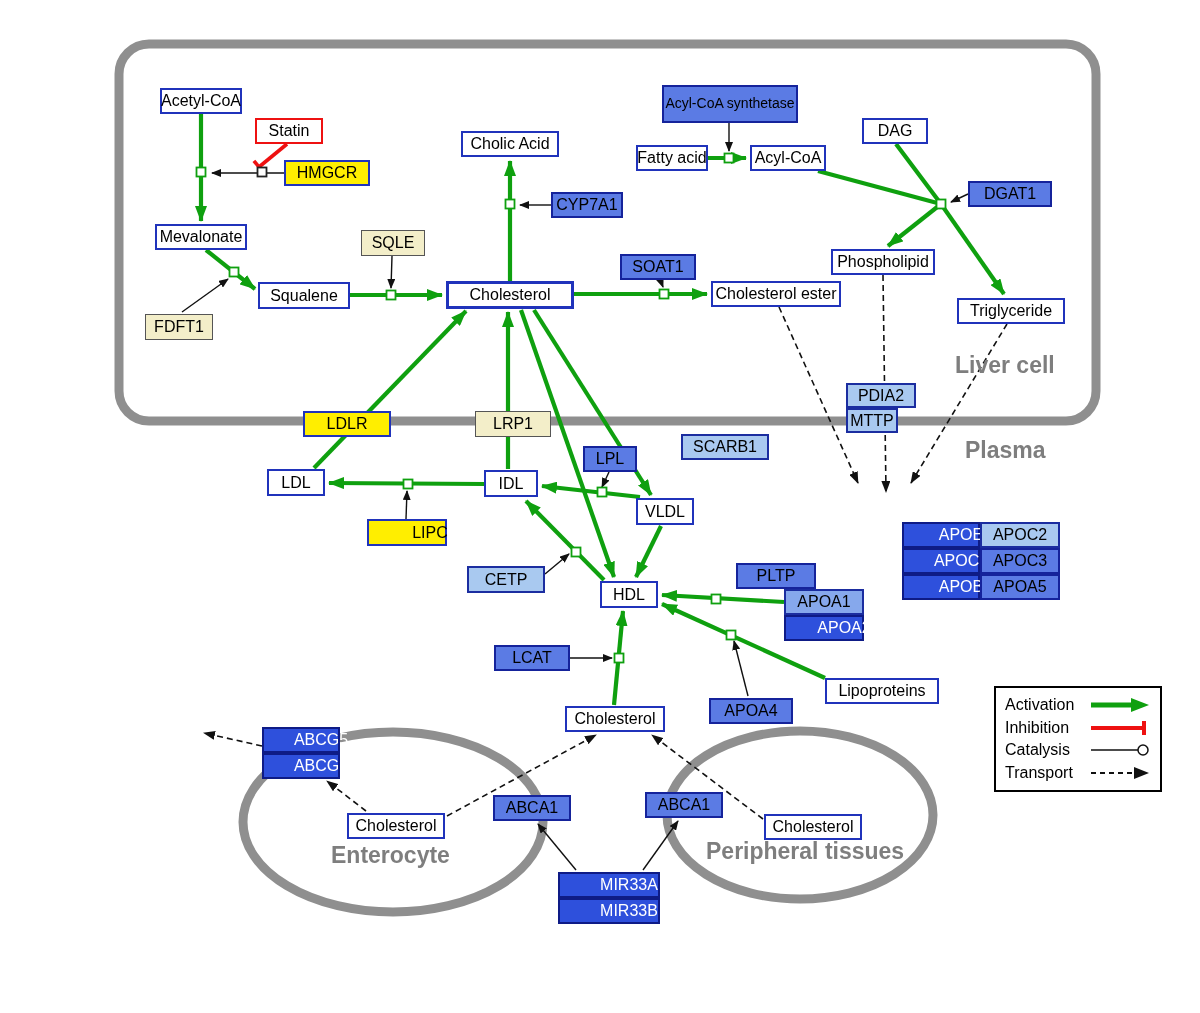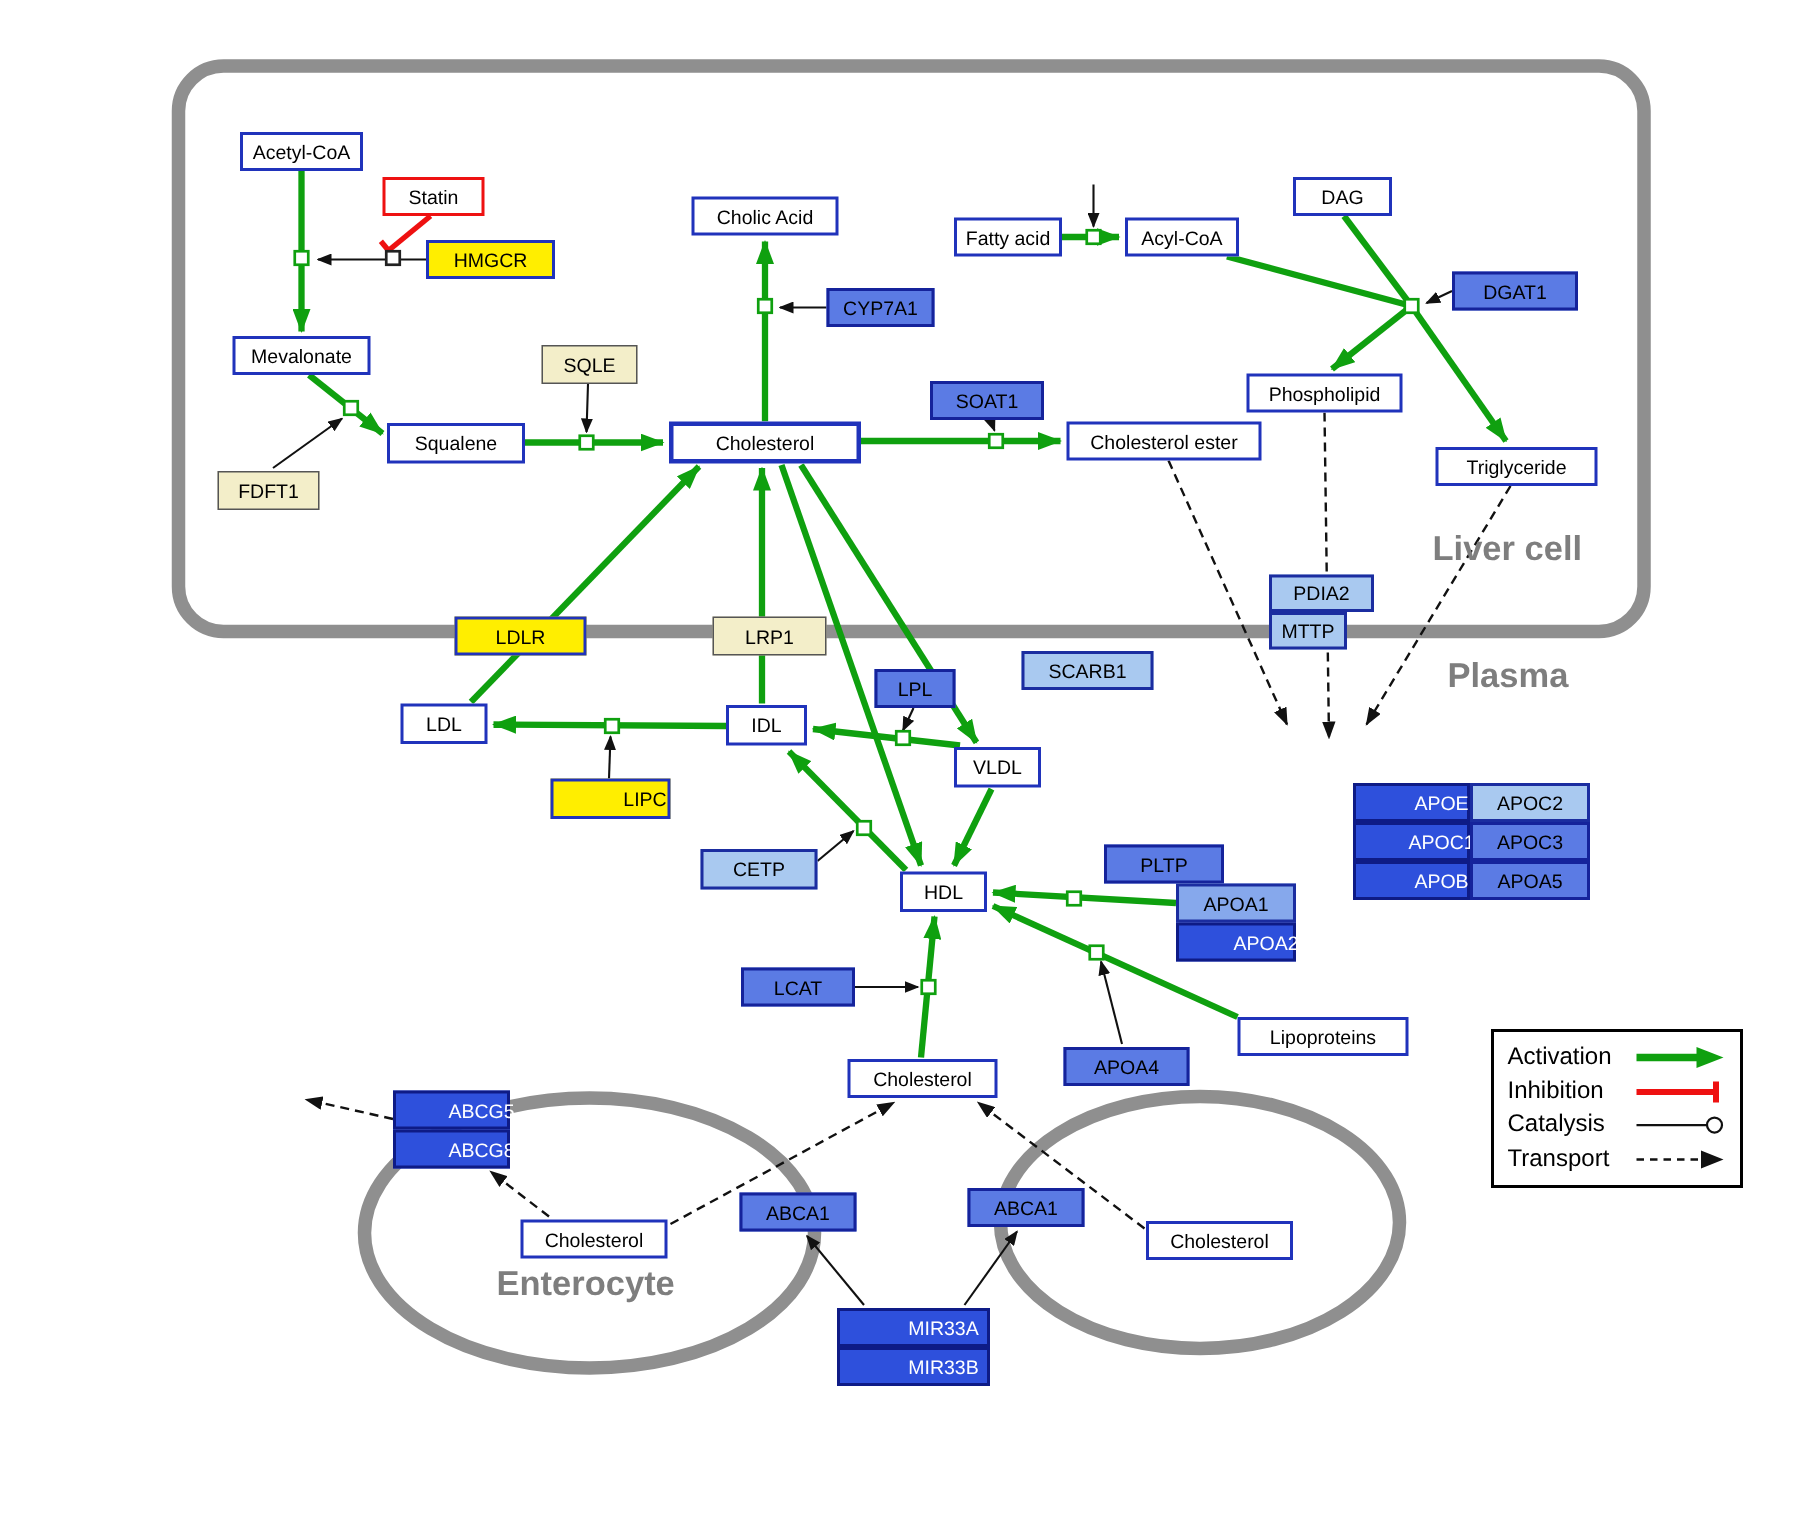--- a/index.html
+++ b/index.html
@@ -1,21 +1,21 @@
 <!DOCTYPE html>
 <html><head>
 <meta charset="utf-8">
 <style>
   html,body{margin:0;padding:0;background:#ffffff;}
   #stage{position:relative;width:1200px;height:1013px;background:#ffffff;overflow:hidden;
          font-family:"Liberation Sans",sans-serif;}
   #edge-layer{position:absolute;left:0;top:0;z-index:1;}
   #node-layer{position:absolute;left:0;top:0;width:1200px;height:1013px;z-index:2;}
   .node{position:absolute;display:flex;align-items:center;justify-content:center;
-        font-size:13px;color:#000;background:#fff;box-sizing:border-box;
+        font-size:16px;color:#000;background:#fff;box-sizing:border-box;
         white-space:nowrap;cursor:pointer;}
   .node.wrap{white-space:normal;text-align:center;line-height:1.12;font-size:14px;}
   .node.emph{border-width:3px;}
   .s-white{border:2px solid #2033bb;}
   .s-statin{border:2.5px solid #ee1111;}
   .s-yellow{background:#ffee00;border:2px solid #2033bb;}
   .s-paleyellow{background:#f3eec9;border:1.5px solid #555555;}
   .s-blue-light{background:#a9c9f0;border:2px solid #1b2da0;}
   .s-blue-soft{background:#86a8ec;border:2px solid #1b2da0;}
   .s-blue-med{background:#5b7be4;border:2px solid #15239b;}
@@ -112,20 +112,21 @@
       <div class="node s-white" style="left: 160px; top: 88px; width: 82px; height: 26px;">Acetyl-CoA</div>
       <div class="node s-statin" style="left: 255px; top: 118px; width: 68px; height: 26px;">Statin</div>
       <div class="node s-yellow" style="left: 284px; top: 160px; width: 86px; height: 26px;">HMGCR</div>
       <div class="node s-white" style="left: 155px; top: 224px; width: 92px; height: 26px;">Mevalonate</div>
       <div class="node s-paleyellow" style="left: 145px; top: 314px; width: 68px; height: 26px;">FDFT1</div>
       <div class="node s-white" style="left: 258px; top: 282px; width: 92px; height: 27px;">Squalene</div>
       <div class="node s-paleyellow" style="left: 361px; top: 230px; width: 64px; height: 26px;">SQLE</div>
       <div class="node s-white emph" style="left: 446px; top: 281px; width: 128px; height: 28px;">Cholesterol</div>
       <div class="node s-white" style="left: 461px; top: 131px; width: 98px; height: 26px;">Cholic Acid</div>
       <div class="node s-blue-med" style="left: 551px; top: 192px; width: 72px; height: 26px;">CYP7A1</div>
+      <div class="node s-blue-med wrap" style="left: 662px; top: 85px; width: 136px; height: 38px;">Acyl-CoA synthetase</div>
       <div class="node s-white" style="left: 636px; top: 145px; width: 72px; height: 26px;">Fatty acid</div>
       <div class="node s-white" style="left: 750px; top: 145px; width: 76px; height: 26px;">Acyl-CoA</div>
       <div class="node s-white" style="left: 862px; top: 118px; width: 66px; height: 26px;">DAG</div>
       <div class="node s-blue-med" style="left: 968px; top: 181px; width: 84px; height: 26px;">DGAT1</div>
       <div class="node s-blue-med" style="left: 620px; top: 254px; width: 76px; height: 26px;">SOAT1</div>
       <div class="node s-white" style="left: 711px; top: 281px; width: 130px; height: 26px;">Cholesterol ester</div>
       <div class="node s-white" style="left: 831px; top: 249px; width: 104px; height: 26px;">Phospholipid</div>
       <div class="node s-white" style="left: 957px; top: 298px; width: 108px; height: 26px;">Triglyceride</div>
       <div class="node s-yellow" style="left: 303px; top: 411px; width: 88px; height: 26px;">LDLR</div>
       <div class="node s-paleyellow" style="left: 475px; top: 411px; width: 76px; height: 26px;">LRP1</div>
@@ -158,20 +159,21 @@
       <div class="node s-blue-med" style="left: 493px; top: 795px; width: 78px; height: 26px;">ABCA1</div>
       <div class="node s-blue-med" style="left: 645px; top: 792px; width: 78px; height: 26px;">ABCA1</div>
       <div class="node s-white" style="left: 764px; top: 814px; width: 98px; height: 26px;">Cholesterol</div>
       <div class="node s-blue-dark" style="left: 558px; top: 872px; width: 102px; height: 26px;">MIR33A</div>
       <div class="node s-blue-dark" style="left: 558px; top: 898px; width: 102px; height: 26px;">MIR33B</div>
     </div>
 
   <div class="comp-label" style="left:955px;top:352px">Liver cell</div>
   <div class="comp-label" style="left:965px;top:437px">Plasma</div>
   <div class="comp-label" style="left:331px;top:842px">Enterocyte</div>
+  <div class="comp-label" style="left:706px;top:838px">Peripheral tissues</div>
 
   <div id="legend">
     <div class="lg-row">
       <span class="lg-label">Activation</span>
       <svg class="lg-sym" width="62" height="16" viewBox="0 0 62 16">
         <line x1="2" y1="8" x2="44" y2="8" stroke="#0fa00f" stroke-width="5"></line>
         <polygon points="42,1 60,8 42,15" fill="#0fa00f"></polygon>
       </svg>
     </div>
     <div class="lg-row">

